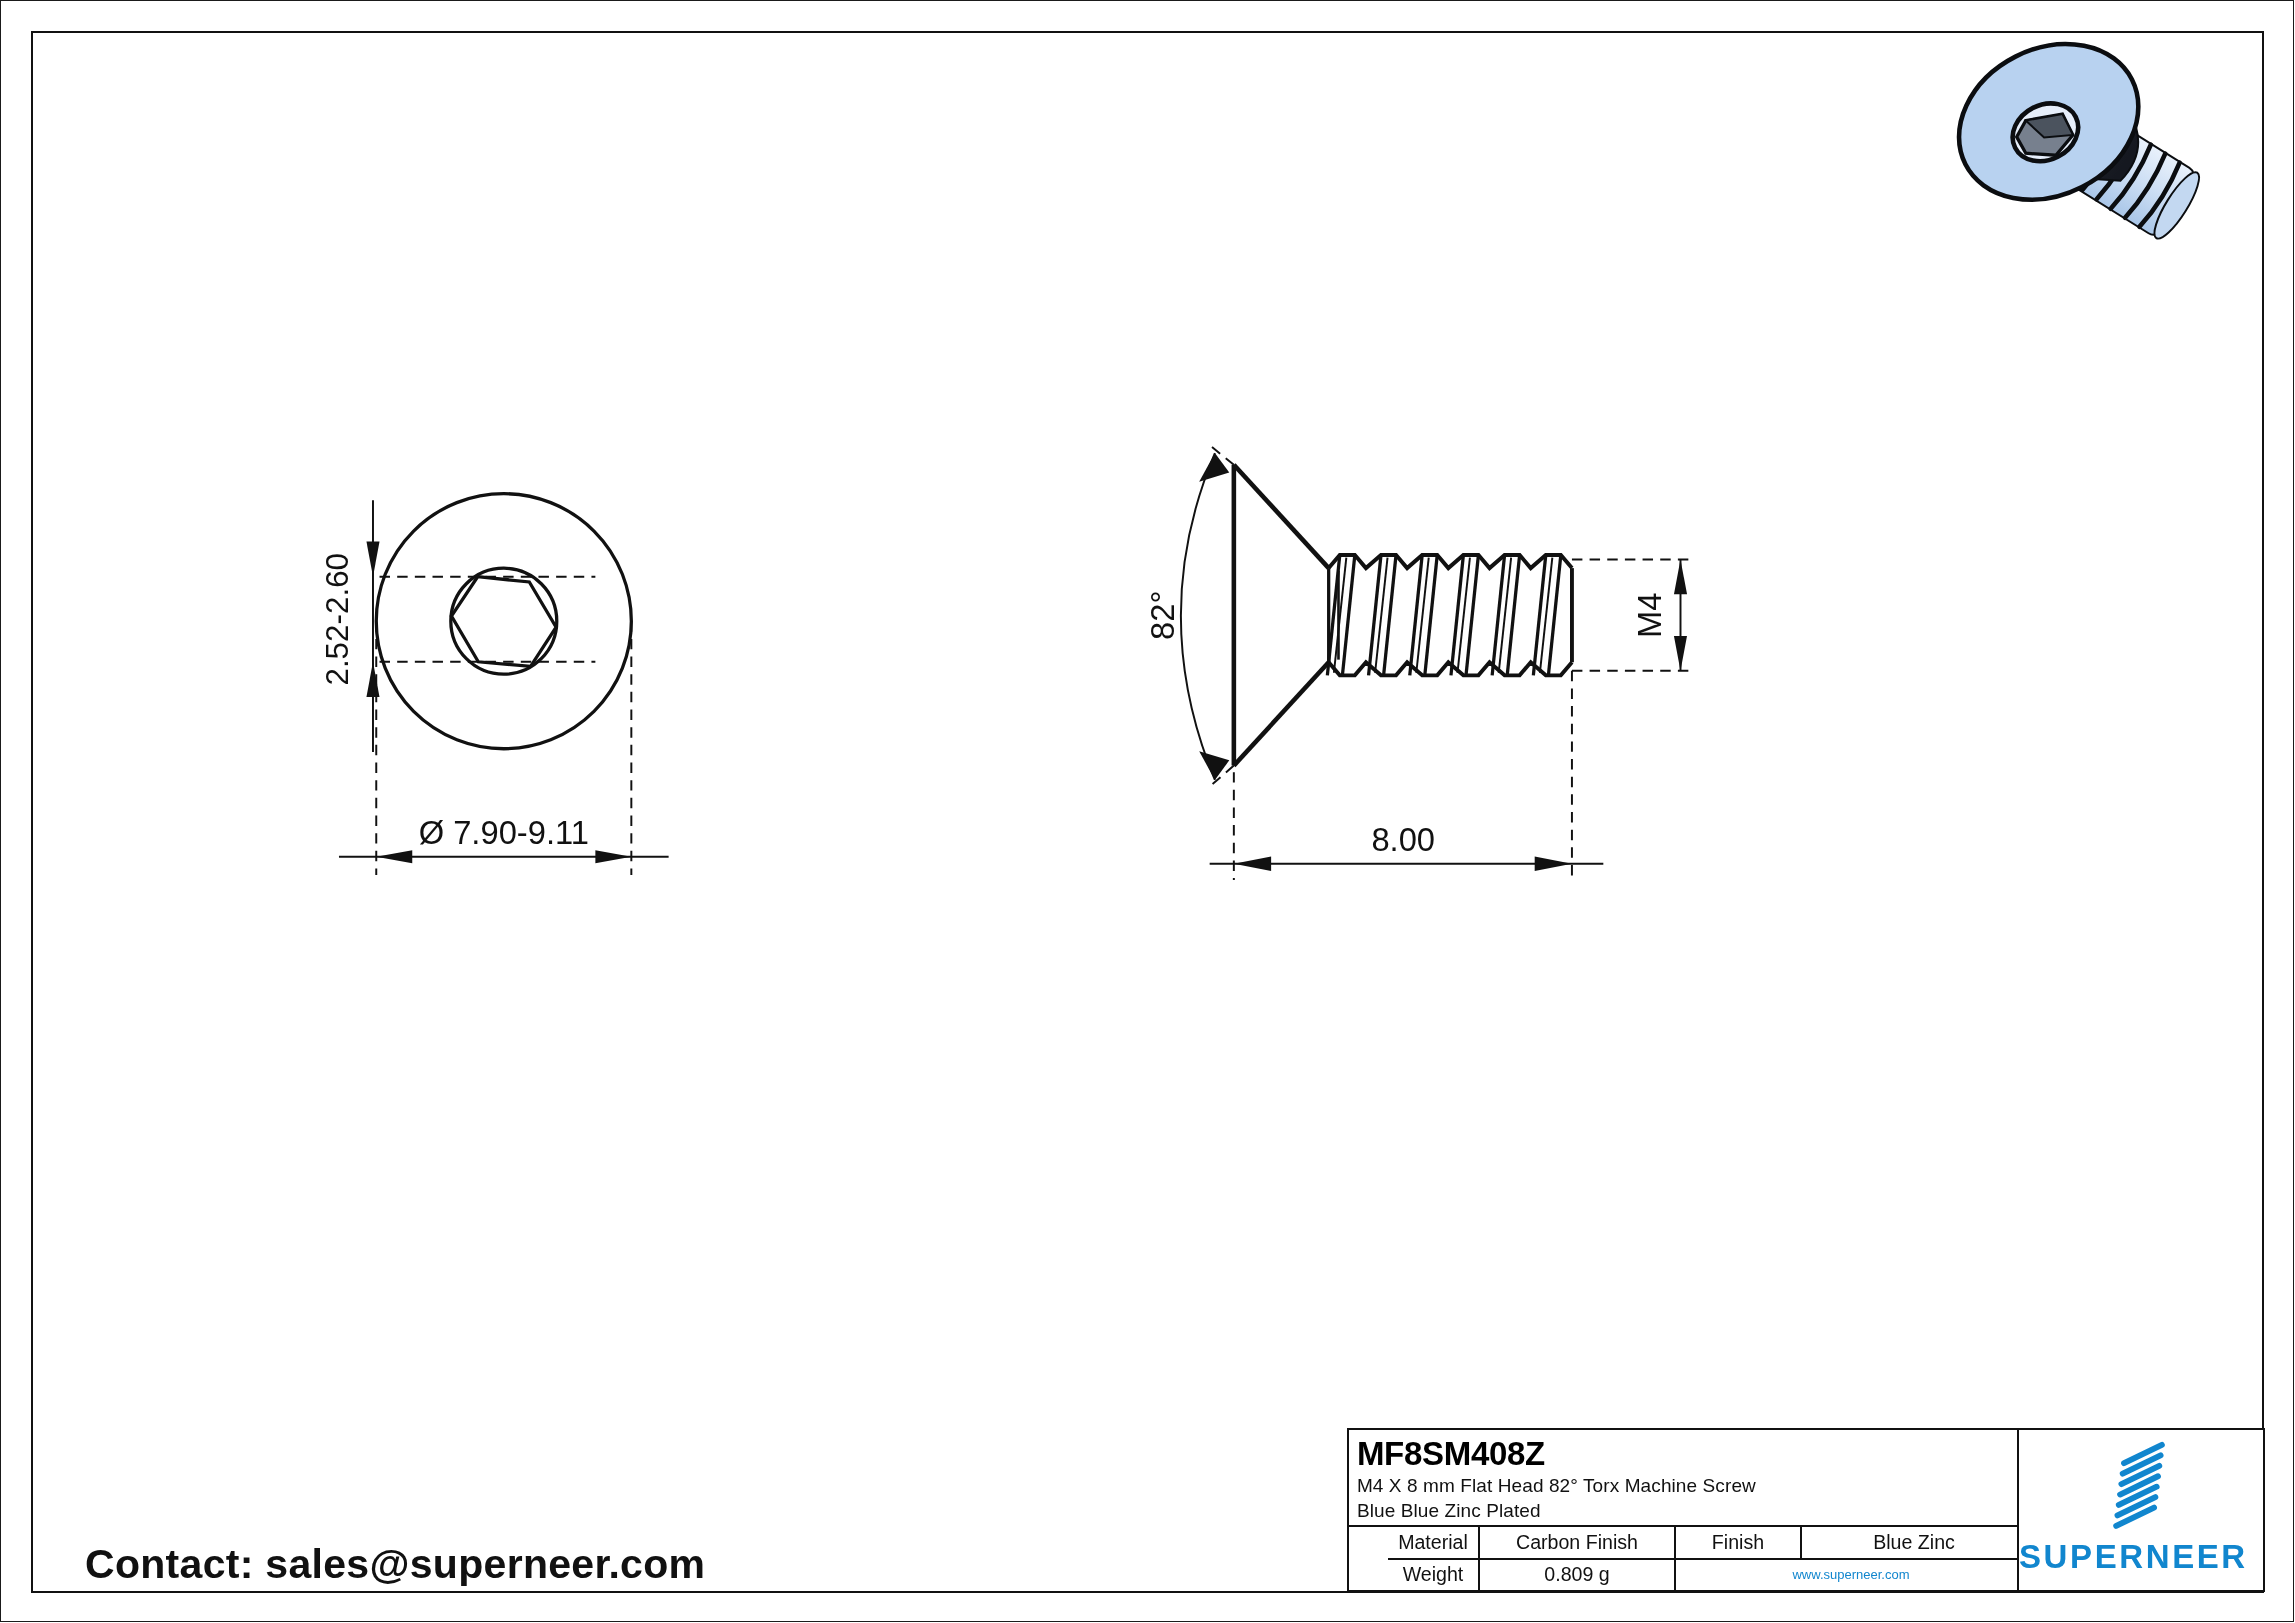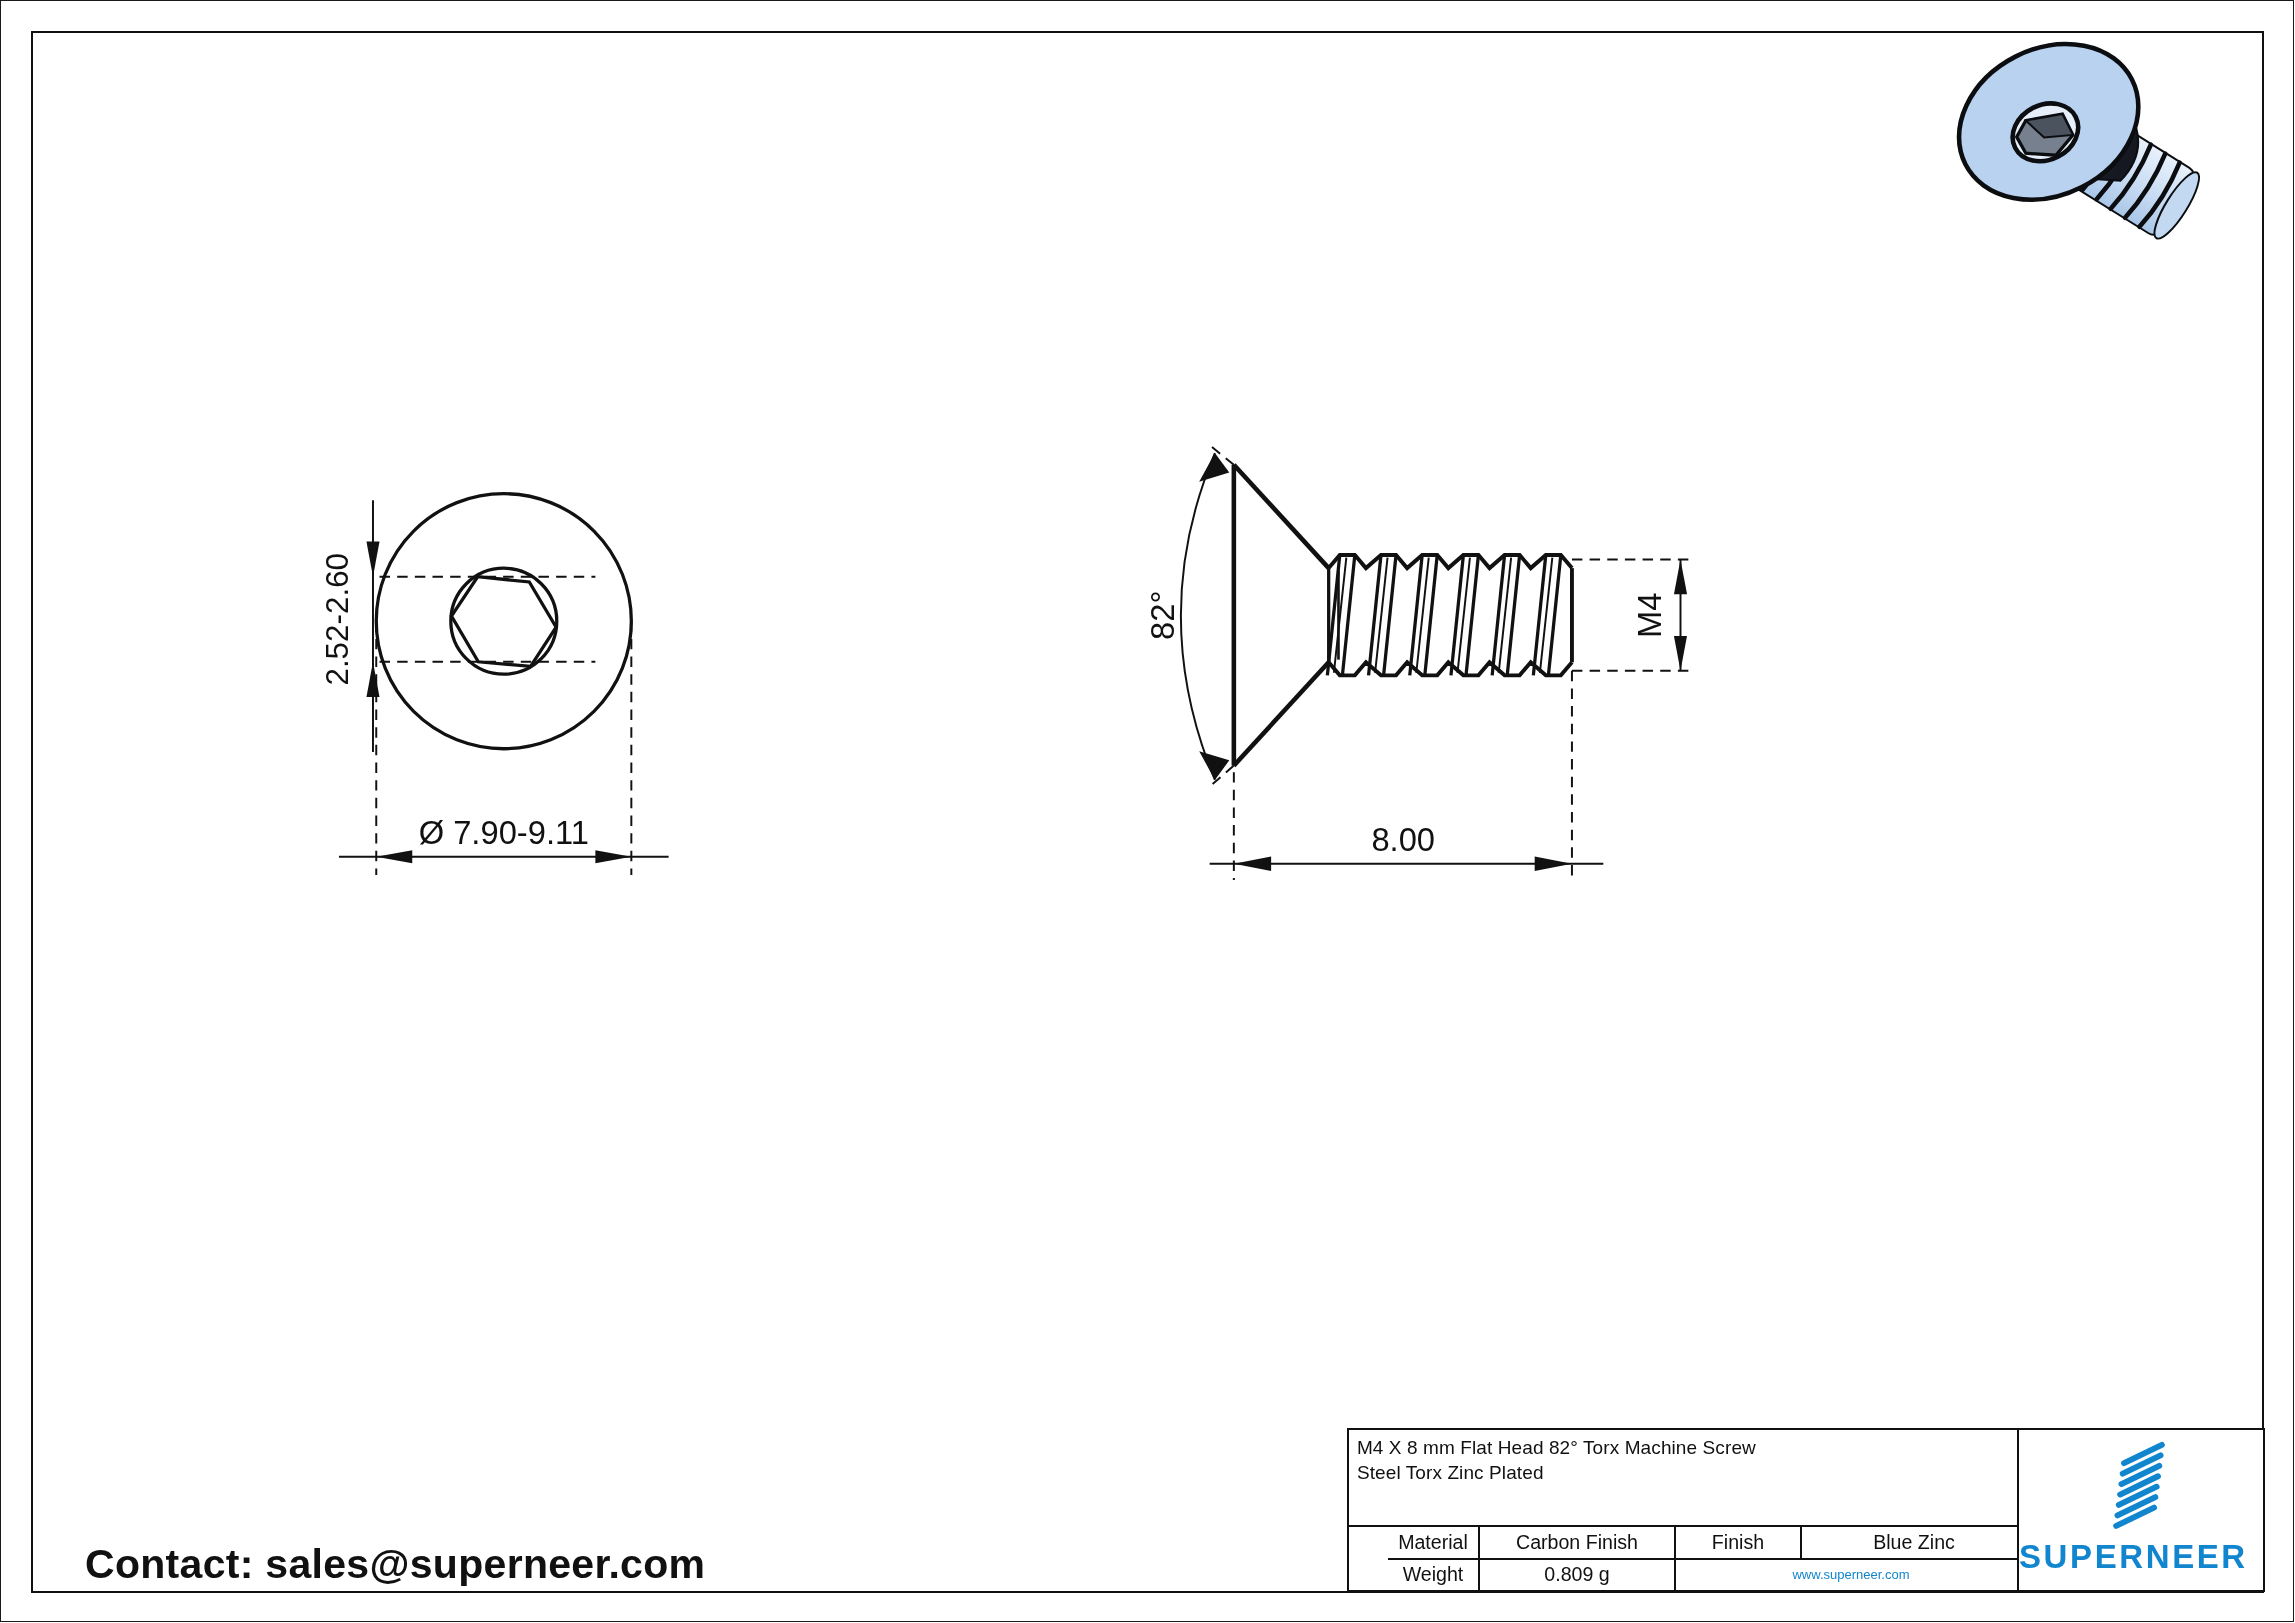--- a/index.html
+++ b/index.html
@@ -299,22 +299,23 @@
     <polygon points="140,160 196,150 212,182 168,186" fill="#4b535e" stroke="#0b0d10" stroke-width="3"></polygon>
   </svg>
 </div>
 
 <div id="contact-line">Contact: sales@superneer.com</div>
 
 <div id="title-block">
 
   <div id="tb-left">
     <div id="tb-desc">
+      <div id="tb-partno">MF8SM408Z</div>
       <div class="tb-descline">M4 X 8 mm  Flat Head 82° Torx Machine Screw</div>
-      <div class="tb-descline">Steel Torx Zinc Plated</div>
+      <div class="tb-descline">Blue Blue Zinc Plated</div>
     </div>
 
     <div id="tb-table">
       <div class="tb-row first">
         <div class="tb-cell c-label">Material</div>
         <div class="tb-cell c-value1">Carbon Finish</div>
         <div class="tb-cell c-label2">Finish</div>
         <div class="tb-cell c-value2 last">Blue Zinc</div>
       </div>
       <div class="tb-row">

